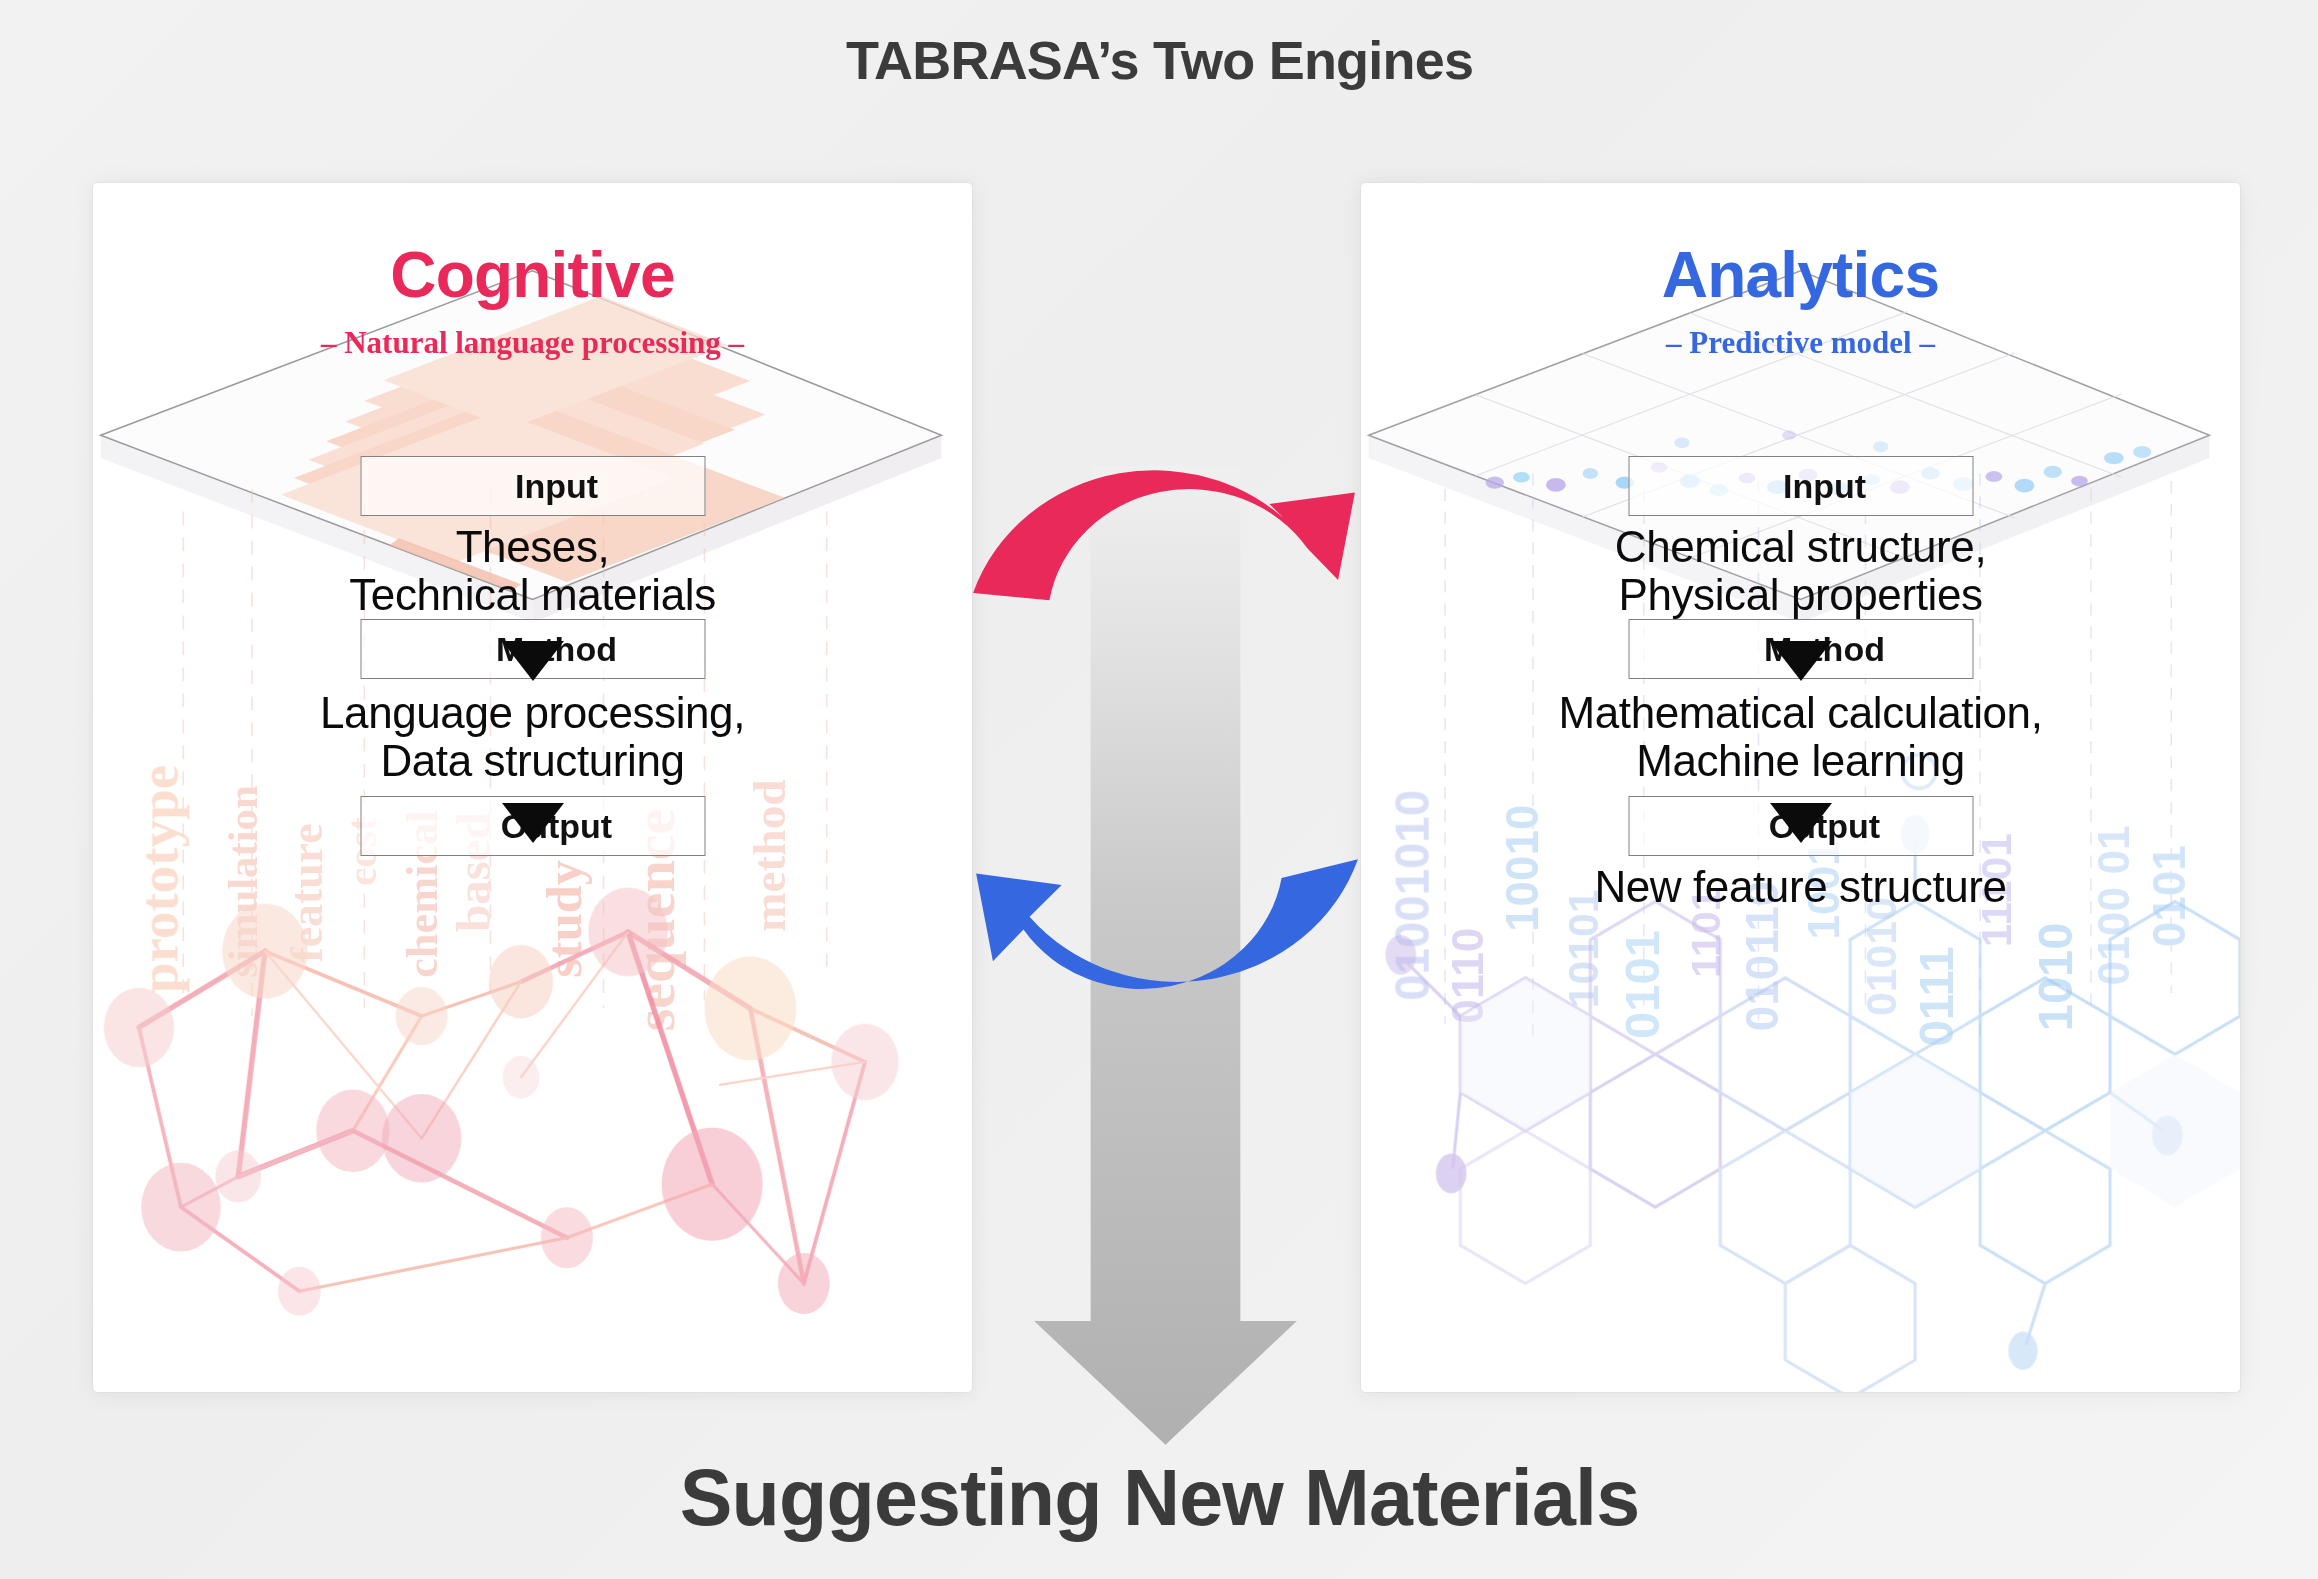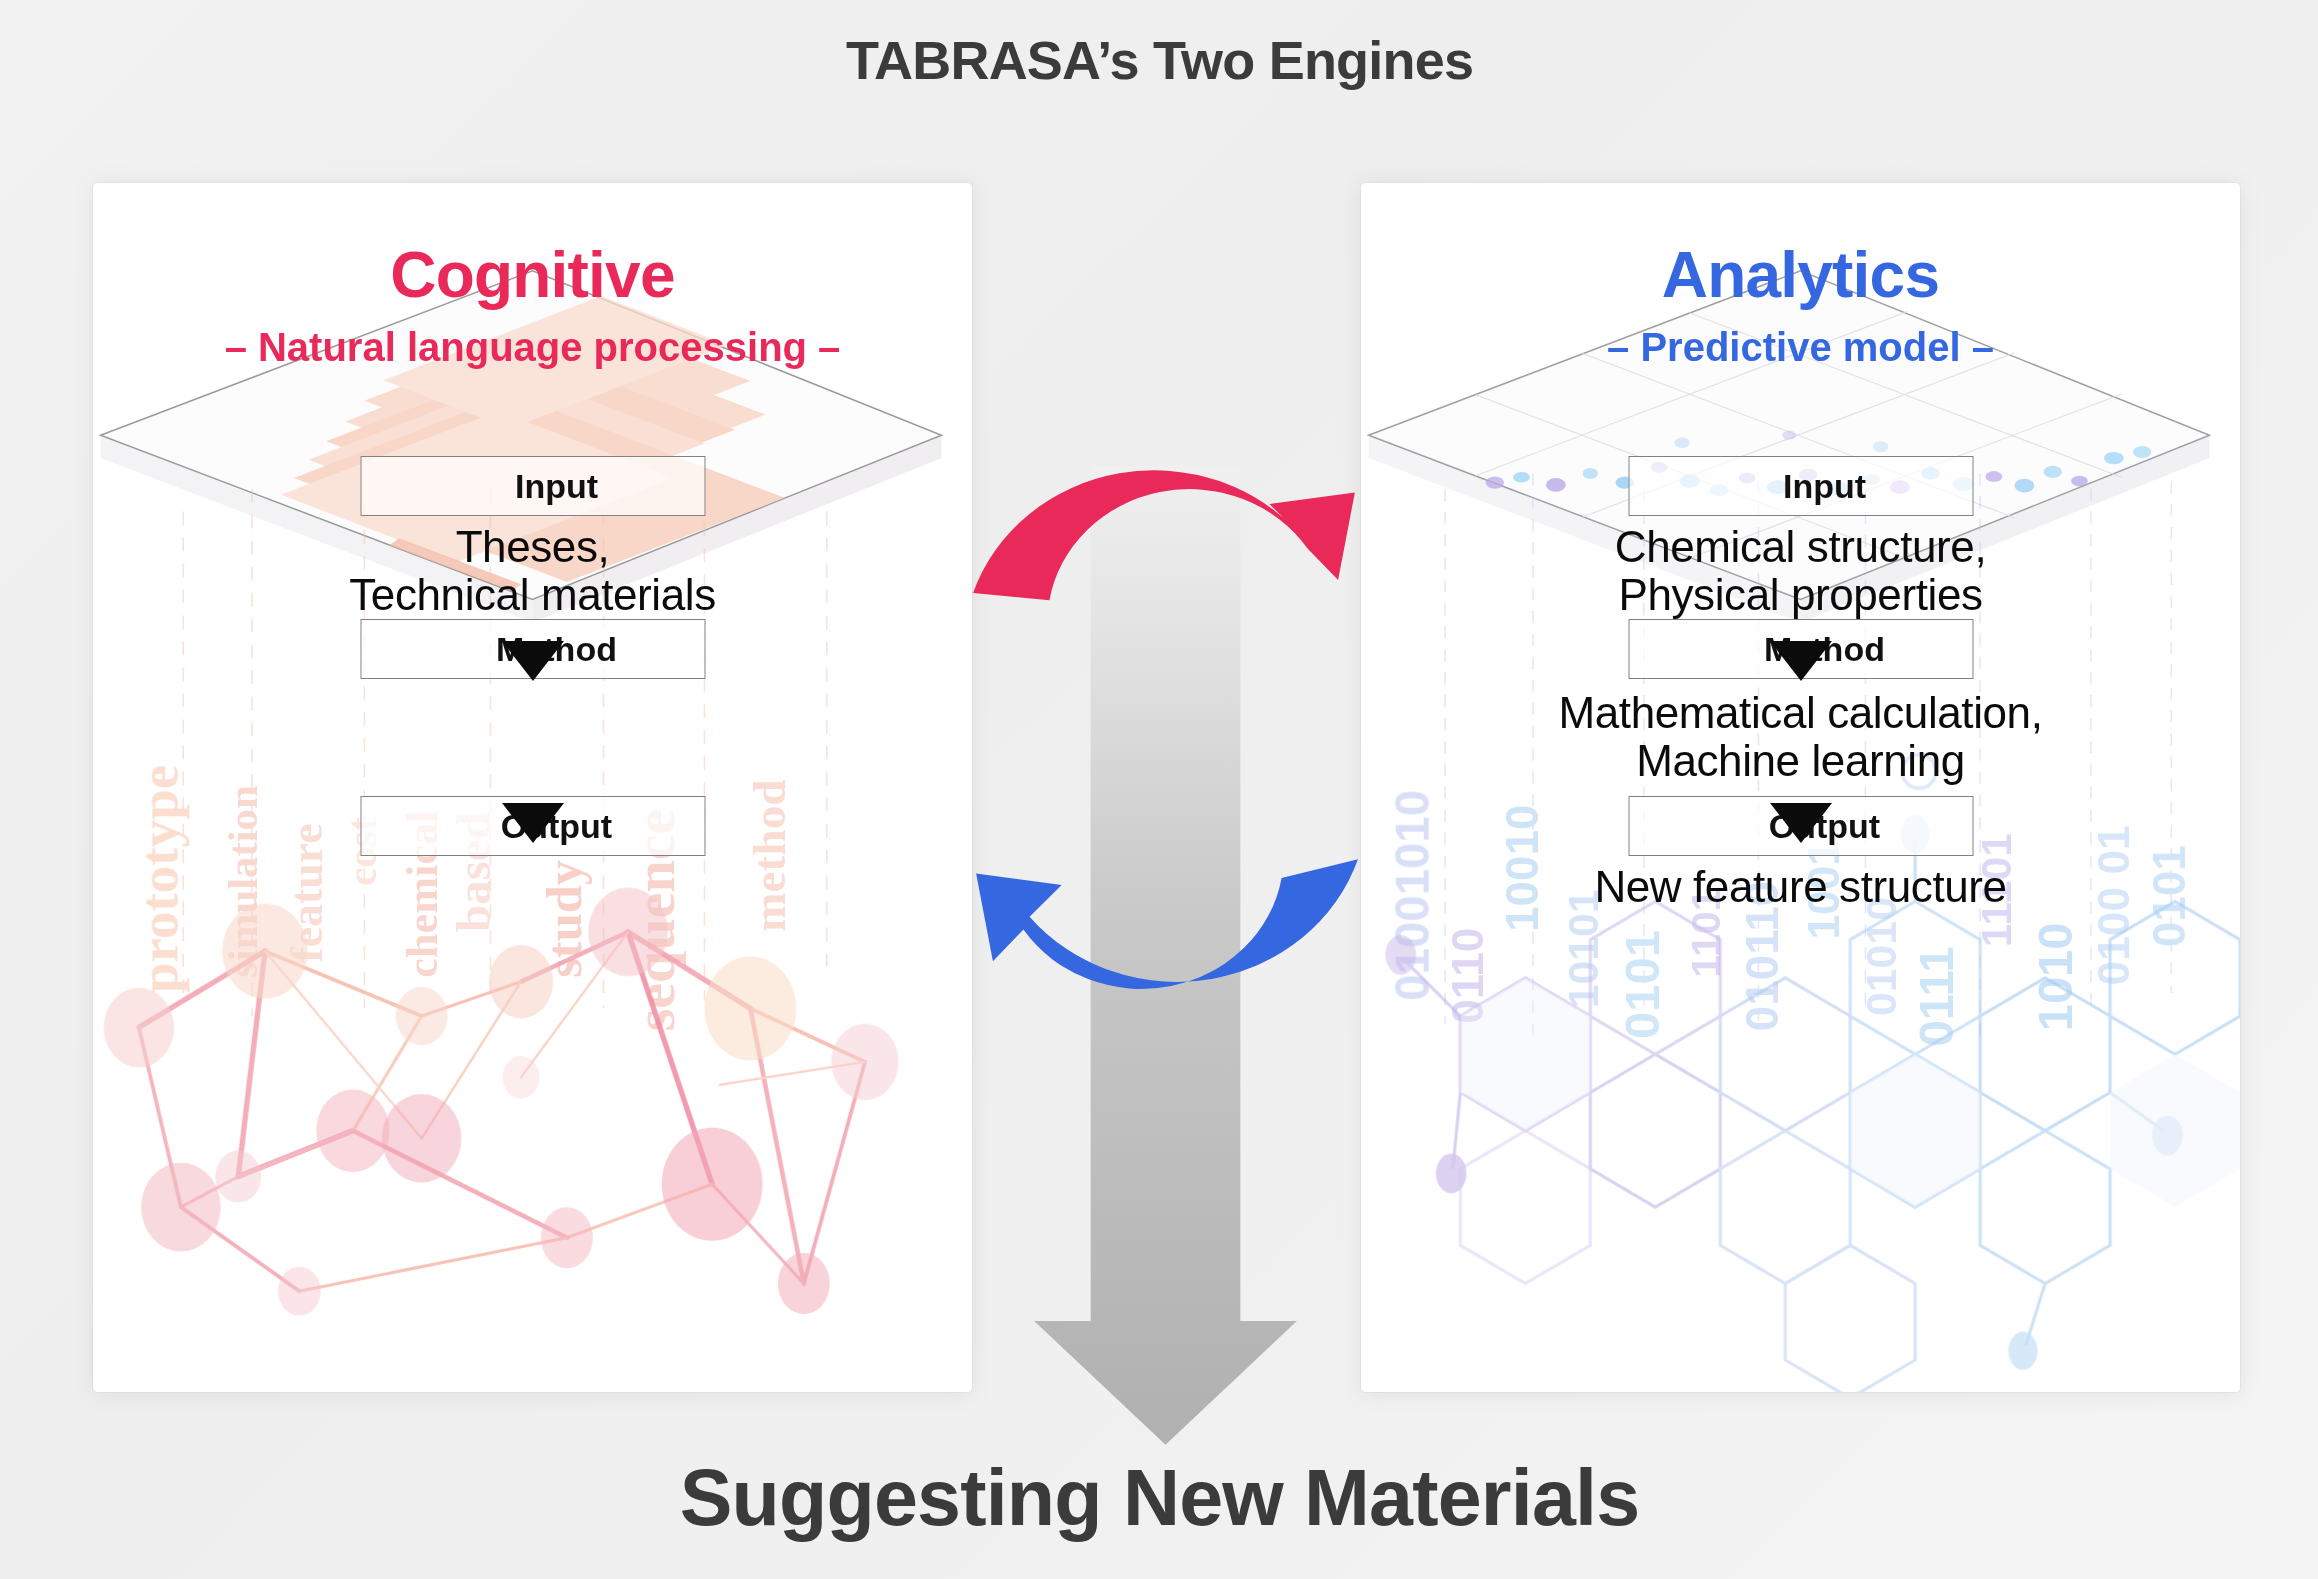--- a/index.html
+++ b/index.html
@@ -43,21 +43,21 @@
 
   
   .engine-name {
     position:absolute; top:55px; left:0; width:100%;
     text-align:center;
     font-size:64px; font-weight:bold; letter-spacing:-0.8px;
   }
   .engine-sub {
     position:absolute; top:142px; left:0; width:100%;
     text-align:center;
-    font-size:40px; font-weight:600;
+    font-size:31px; font-weight:600;font-family:Liberation Serif, serif;
   }
   .c-pink  { color:#e8295a; }
   .c-blue  { color:#3568e0; }
 
   
   .stage-label {
     position:absolute; left:50%; transform:translateX(-50%);
     width:345px; height:60px;
     border:1.5px solid #818181;
     background:rgba(255,255,255,.70);
@@ -214,20 +214,22 @@
   <div class="card-inner">
     <div class="engine-name c-pink">Cognitive</div>
     <div class="engine-sub  c-pink">– Natural language processing –</div>
 
     <div class="stage-label lbl-input">Input</div>
     <div class="stage-text  txt-input">Theses,
 Technical materials</div>
     <div class="tri-down tri-1"></div>
 
     <div class="stage-label lbl-method">Method</div>
+    <div class="stage-text  txt-method">Language processing,
+Data structuring</div>
     <div class="tri-down tri-2"></div>
 
     <div class="stage-label lbl-output">Output</div>
   </div>
 </div>
 
 <div class="card" id="card-analytics">
 
   <svg class="bg-art" viewBox="0 0 1150 1582" preserveAspectRatio="none">
 

